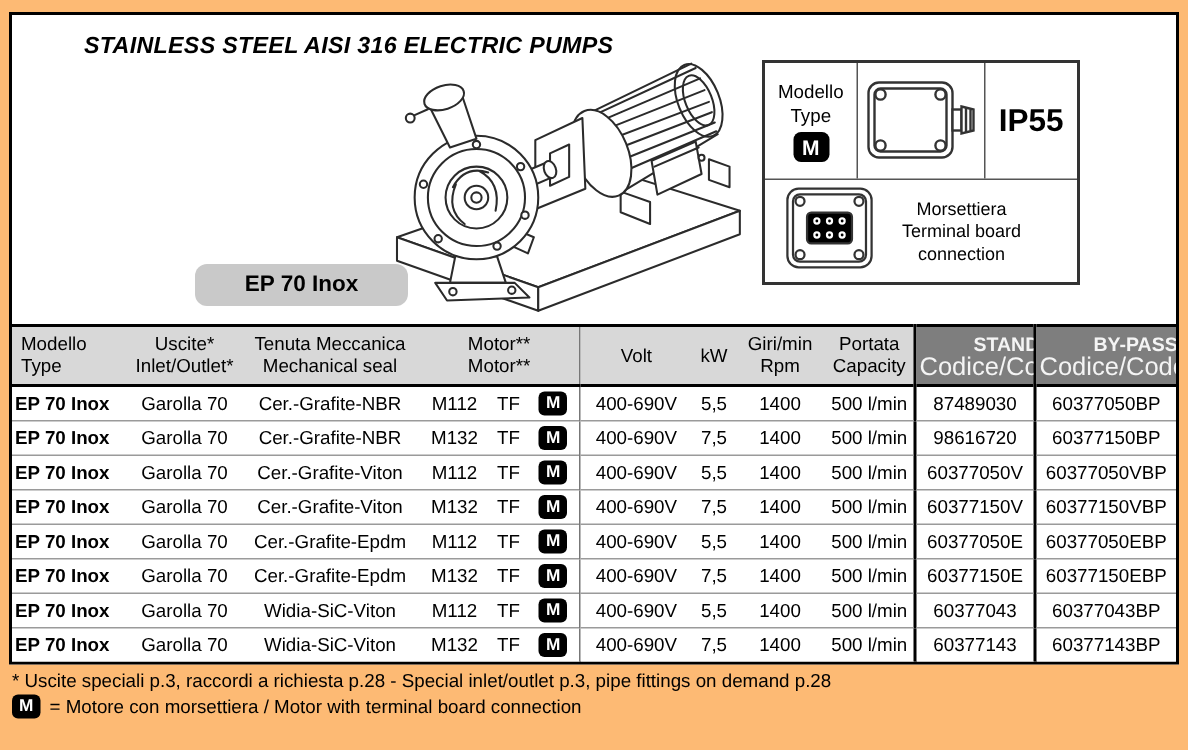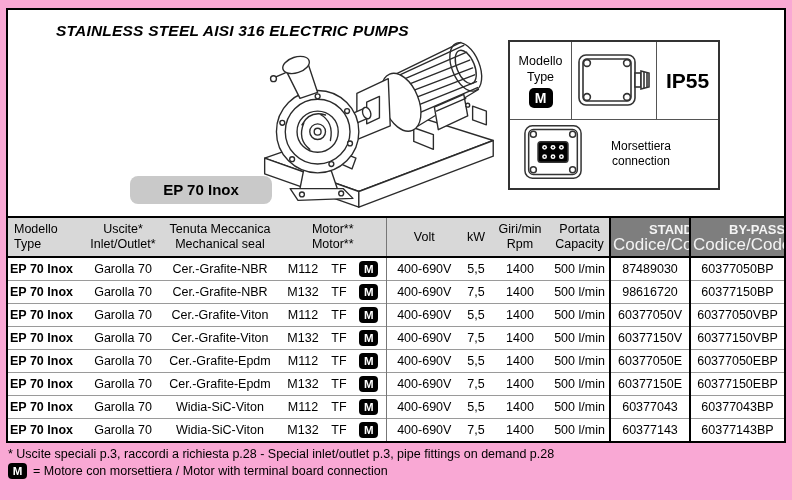--- a/index.html
+++ b/index.html
@@ -1,16 +1,16 @@
 <!DOCTYPE html>
 <html><head>
 <meta charset="utf-8">
 <style>
   html,body{margin:0;padding:0;background:#fff;}
-  #page{position:relative;width:792px;height:500px;background:#f9a8d4;
+  #page{position:relative;width:792px;height:500px;background:#fdba74;
         font-family:"Liberation Sans",sans-serif;color:#000;overflow:hidden;}
 
   
   .frame{position:absolute;left:6px;top:8px;width:780px;height:435px;
          border:2px solid #000;box-sizing:border-box;background:#fff;}
 
   .title{position:absolute;left:48px;top:12px;font-size:15.5px;font-weight:bold;
          font-style:italic;letter-spacing:.2px;white-space:nowrap;}
 
   
@@ -176,20 +176,21 @@
                   <circle cx="42" cy="26" r="1"></circle>
                 <circle cx="24" cy="36" r="1"></circle>
                   <circle cx="33" cy="36" r="1"></circle>
                   <circle cx="42" cy="36" r="1"></circle>
               </g>
             </g>
           </svg>
         </span>
         <div class="ib-caption">
           <div>Morsettiera</div>
+          <div>Terminal board</div>
           <div>connection</div>
         </div>
       </div>
     </div>
 
     <table class="spec">
       <colgroup>
         <col style="width:78px">
           <col style="width:74px">
           <col style="width:120px">

